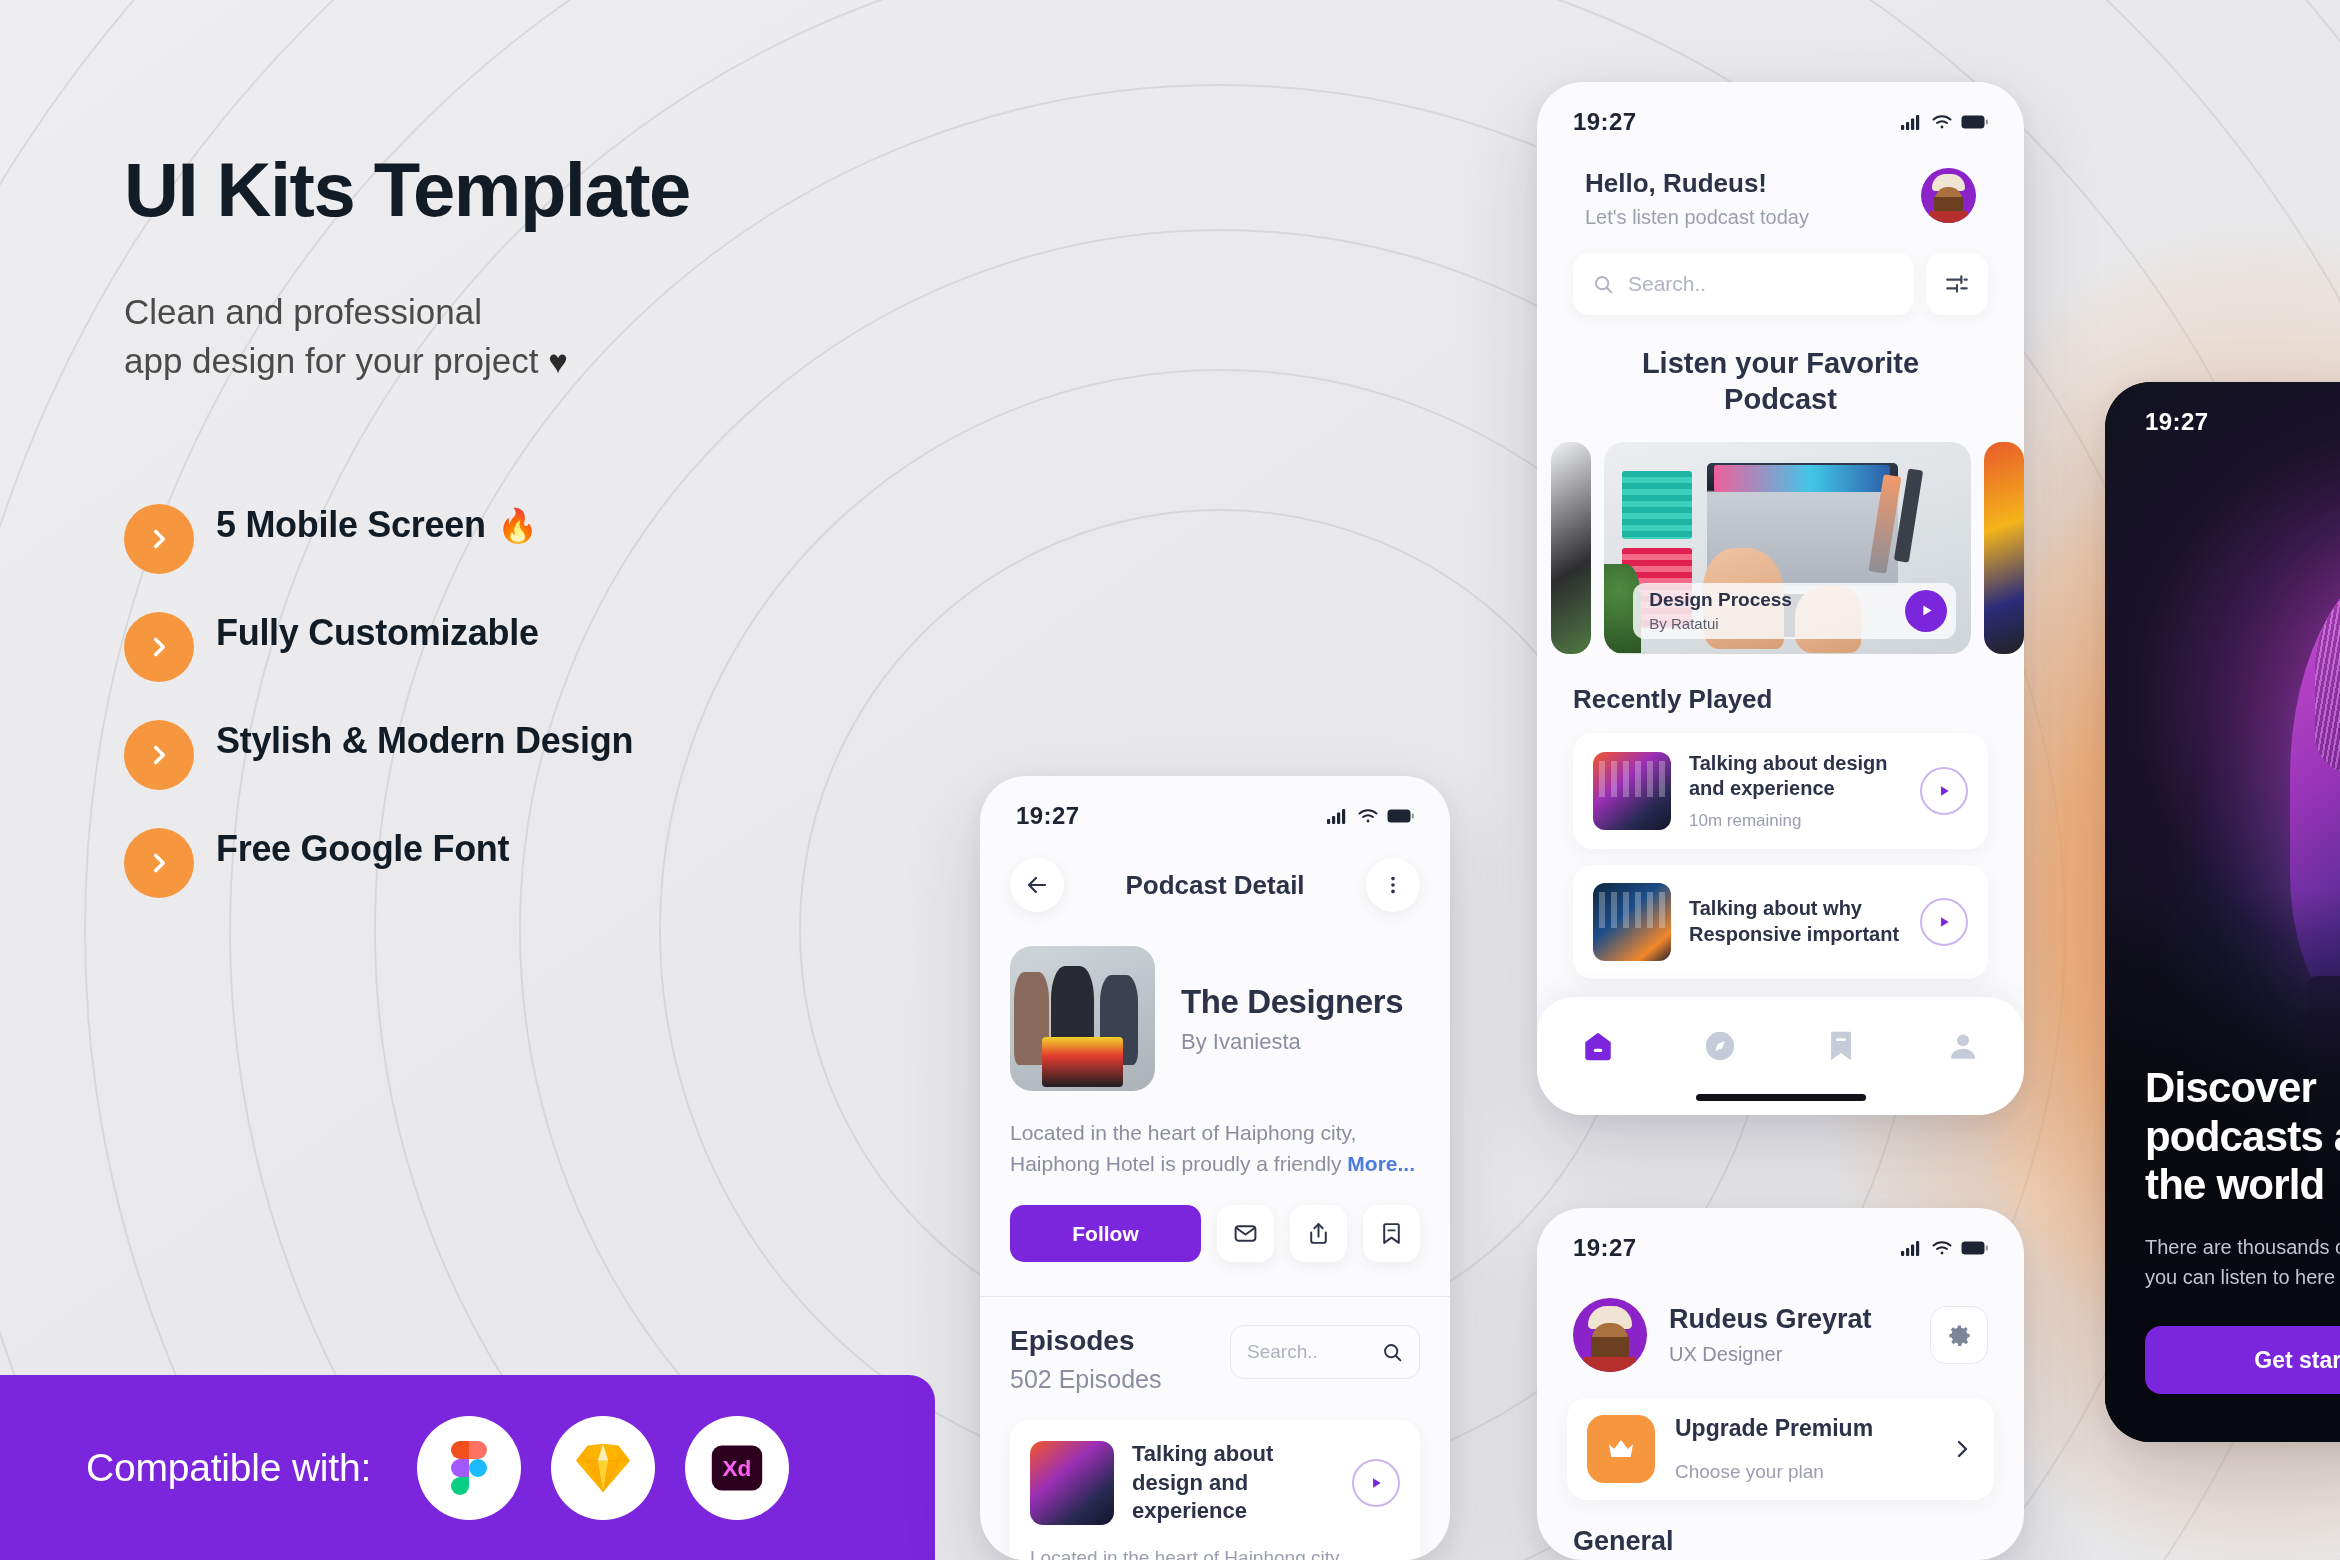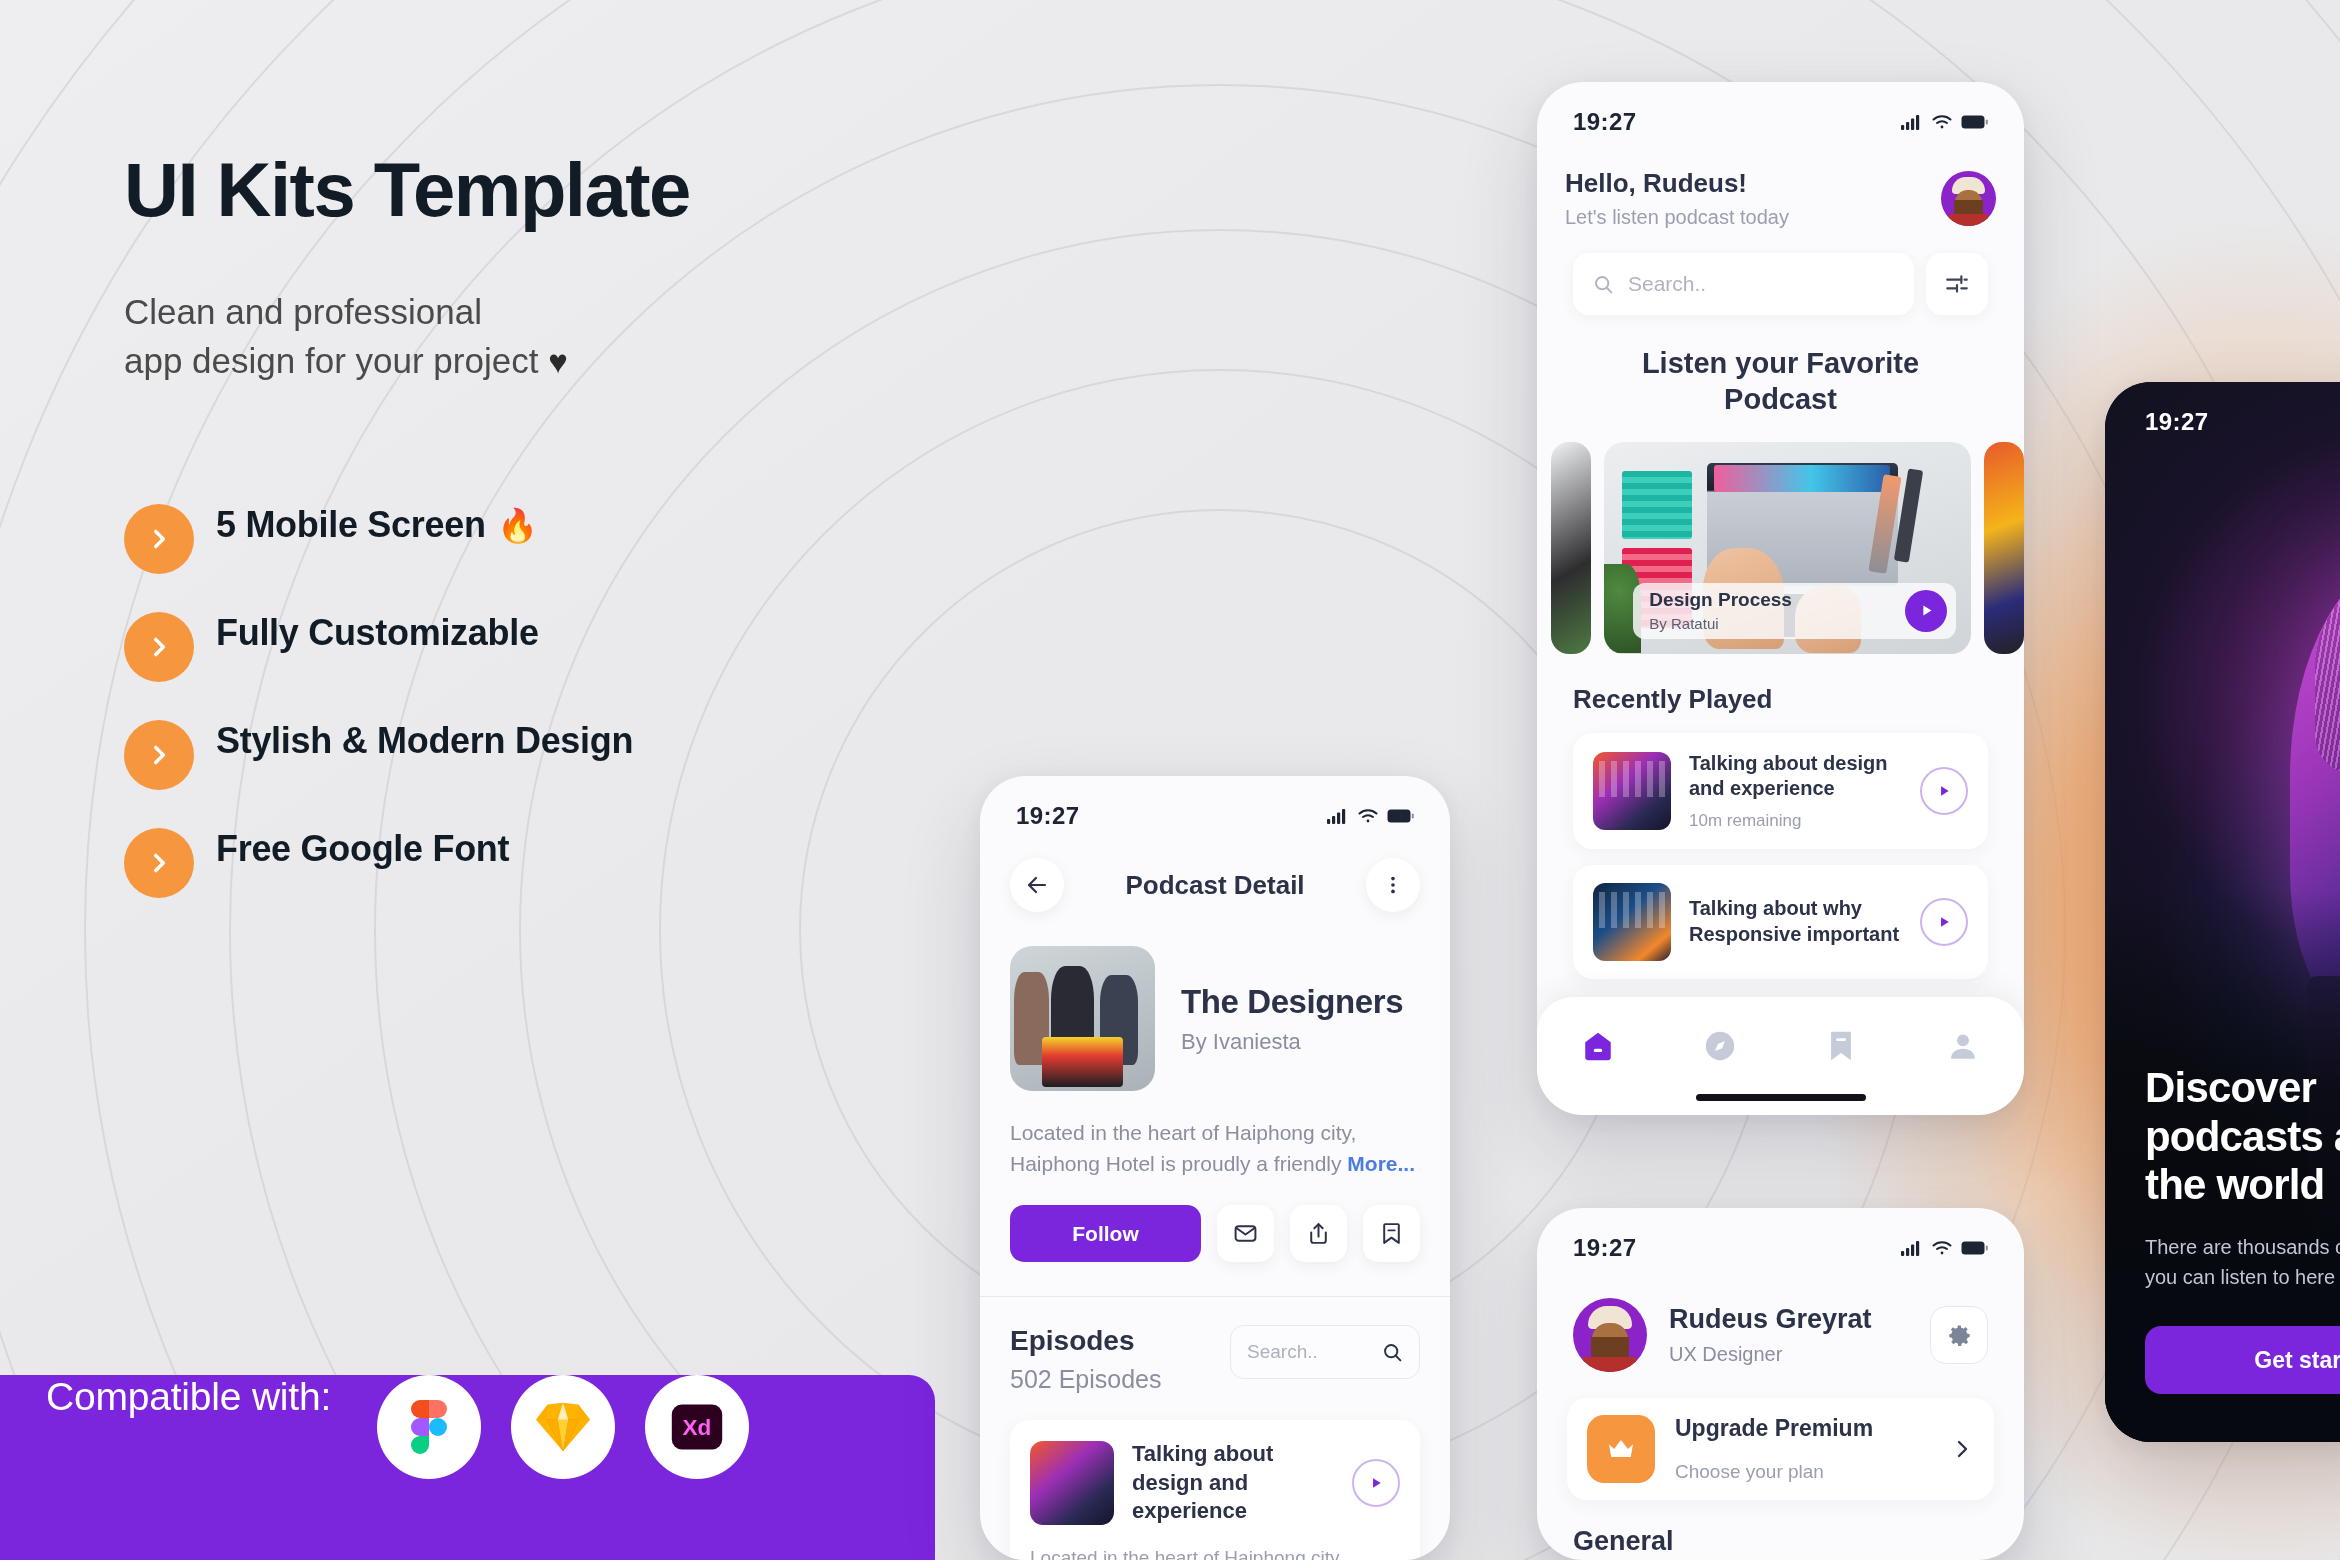--- a/index.html
+++ b/index.html
@@ -28,39 +28,39 @@
   .features{margin-top:118px;display:flex;flex-direction:column;gap:38px;}
   .feat{display:flex;align-items:flex-start;gap:22px;}
   .feat-ico{width:70px;height:70px;border-radius:50%;background:#f6973f;
     display:flex;align-items:center;justify-content:center;flex:0 0 auto;}
   .feat-ico svg{width:26px;height:26px;}
   .feat-label{font-size:36px;font-weight:bold;color:#111c26;letter-spacing:-.3px;display:flex;align-items:center;gap:12px;}
   .fire{font-size:33px;}
 
   
   .compat{position:absolute;left:0;bottom:0;width:935px;height:185px;background:#7b25dd;
-    border-top-right-radius:26px;display:flex;padding-left:46px;gap:46px;}
+    border-top-right-radius:26px;display:flex;align-items:center;padding-left:86px;gap:46px;}
   .compat-label{font-size:39px;color:#fff;font-weight:400;letter-spacing:-.2px;}
   .logos{display:flex;gap:30px;}
   .logo{width:104px;height:104px;border-radius:50%;background:#fff;
     display:flex;align-items:center;justify-content:center;}
   .logo svg{width:54px;height:54px;}
 
   
   .phone{position:absolute;background:#fbfbfd;border-radius:46px;overflow:hidden;
     box-shadow:0 34px 80px rgba(40,40,70,.16), 0 6px 22px rgba(40,40,70,.07);}
   .statusbar{display:flex;align-items:center;justify-content:space-between;
     padding:26px 36px 6px;}
   .sb-time{font-size:24px;font-weight:bold;color:#1d2433;letter-spacing:.4px;}
   .sb-icons{display:flex;align-items:center;gap:9px;}
   .sb-icons svg{display:block;}
 
   
   #phone-home{left:1537px;top:82px;width:487px;height:1033px;}
-  .ph-greet{display:flex;justify-content:space-between;align-items:center;padding:26px 28px 0;}
+  .ph-greet{display:flex;justify-content:space-between;align-items:flex-start;padding:26px 48px 0;}
   .greet-hi{font-size:26px;font-weight:bold;color:#2c3248;}
   .greet-sub{font-size:20px;color:#9a9fb0;margin-top:7px;}
   .avatar{width:55px;height:55px;border-radius:50%;overflow:hidden;flex:0 0 auto;
     background:#8b23c9;position:relative;}
   .avatar .hat{position:absolute;left:11px;top:6px;width:33px;height:17px;border-radius:16px 16px 4px 4px;background:#f0e4d2;}
   .avatar .face{position:absolute;left:14px;top:19px;width:27px;height:32px;border-radius:13px 13px 14px 14px;background:#a9713f;}
   .avatar .beard{position:absolute;left:13px;top:29px;width:29px;height:26px;border-radius:0 0 15px 15px;background:#6b3f20;}
   .avatar .scarf{position:absolute;left:8px;bottom:0;width:39px;height:12px;background:#b5302c;}
 
   .searchrow{display:flex;gap:12px;padding:24px 36px 0;align-items:center;}

